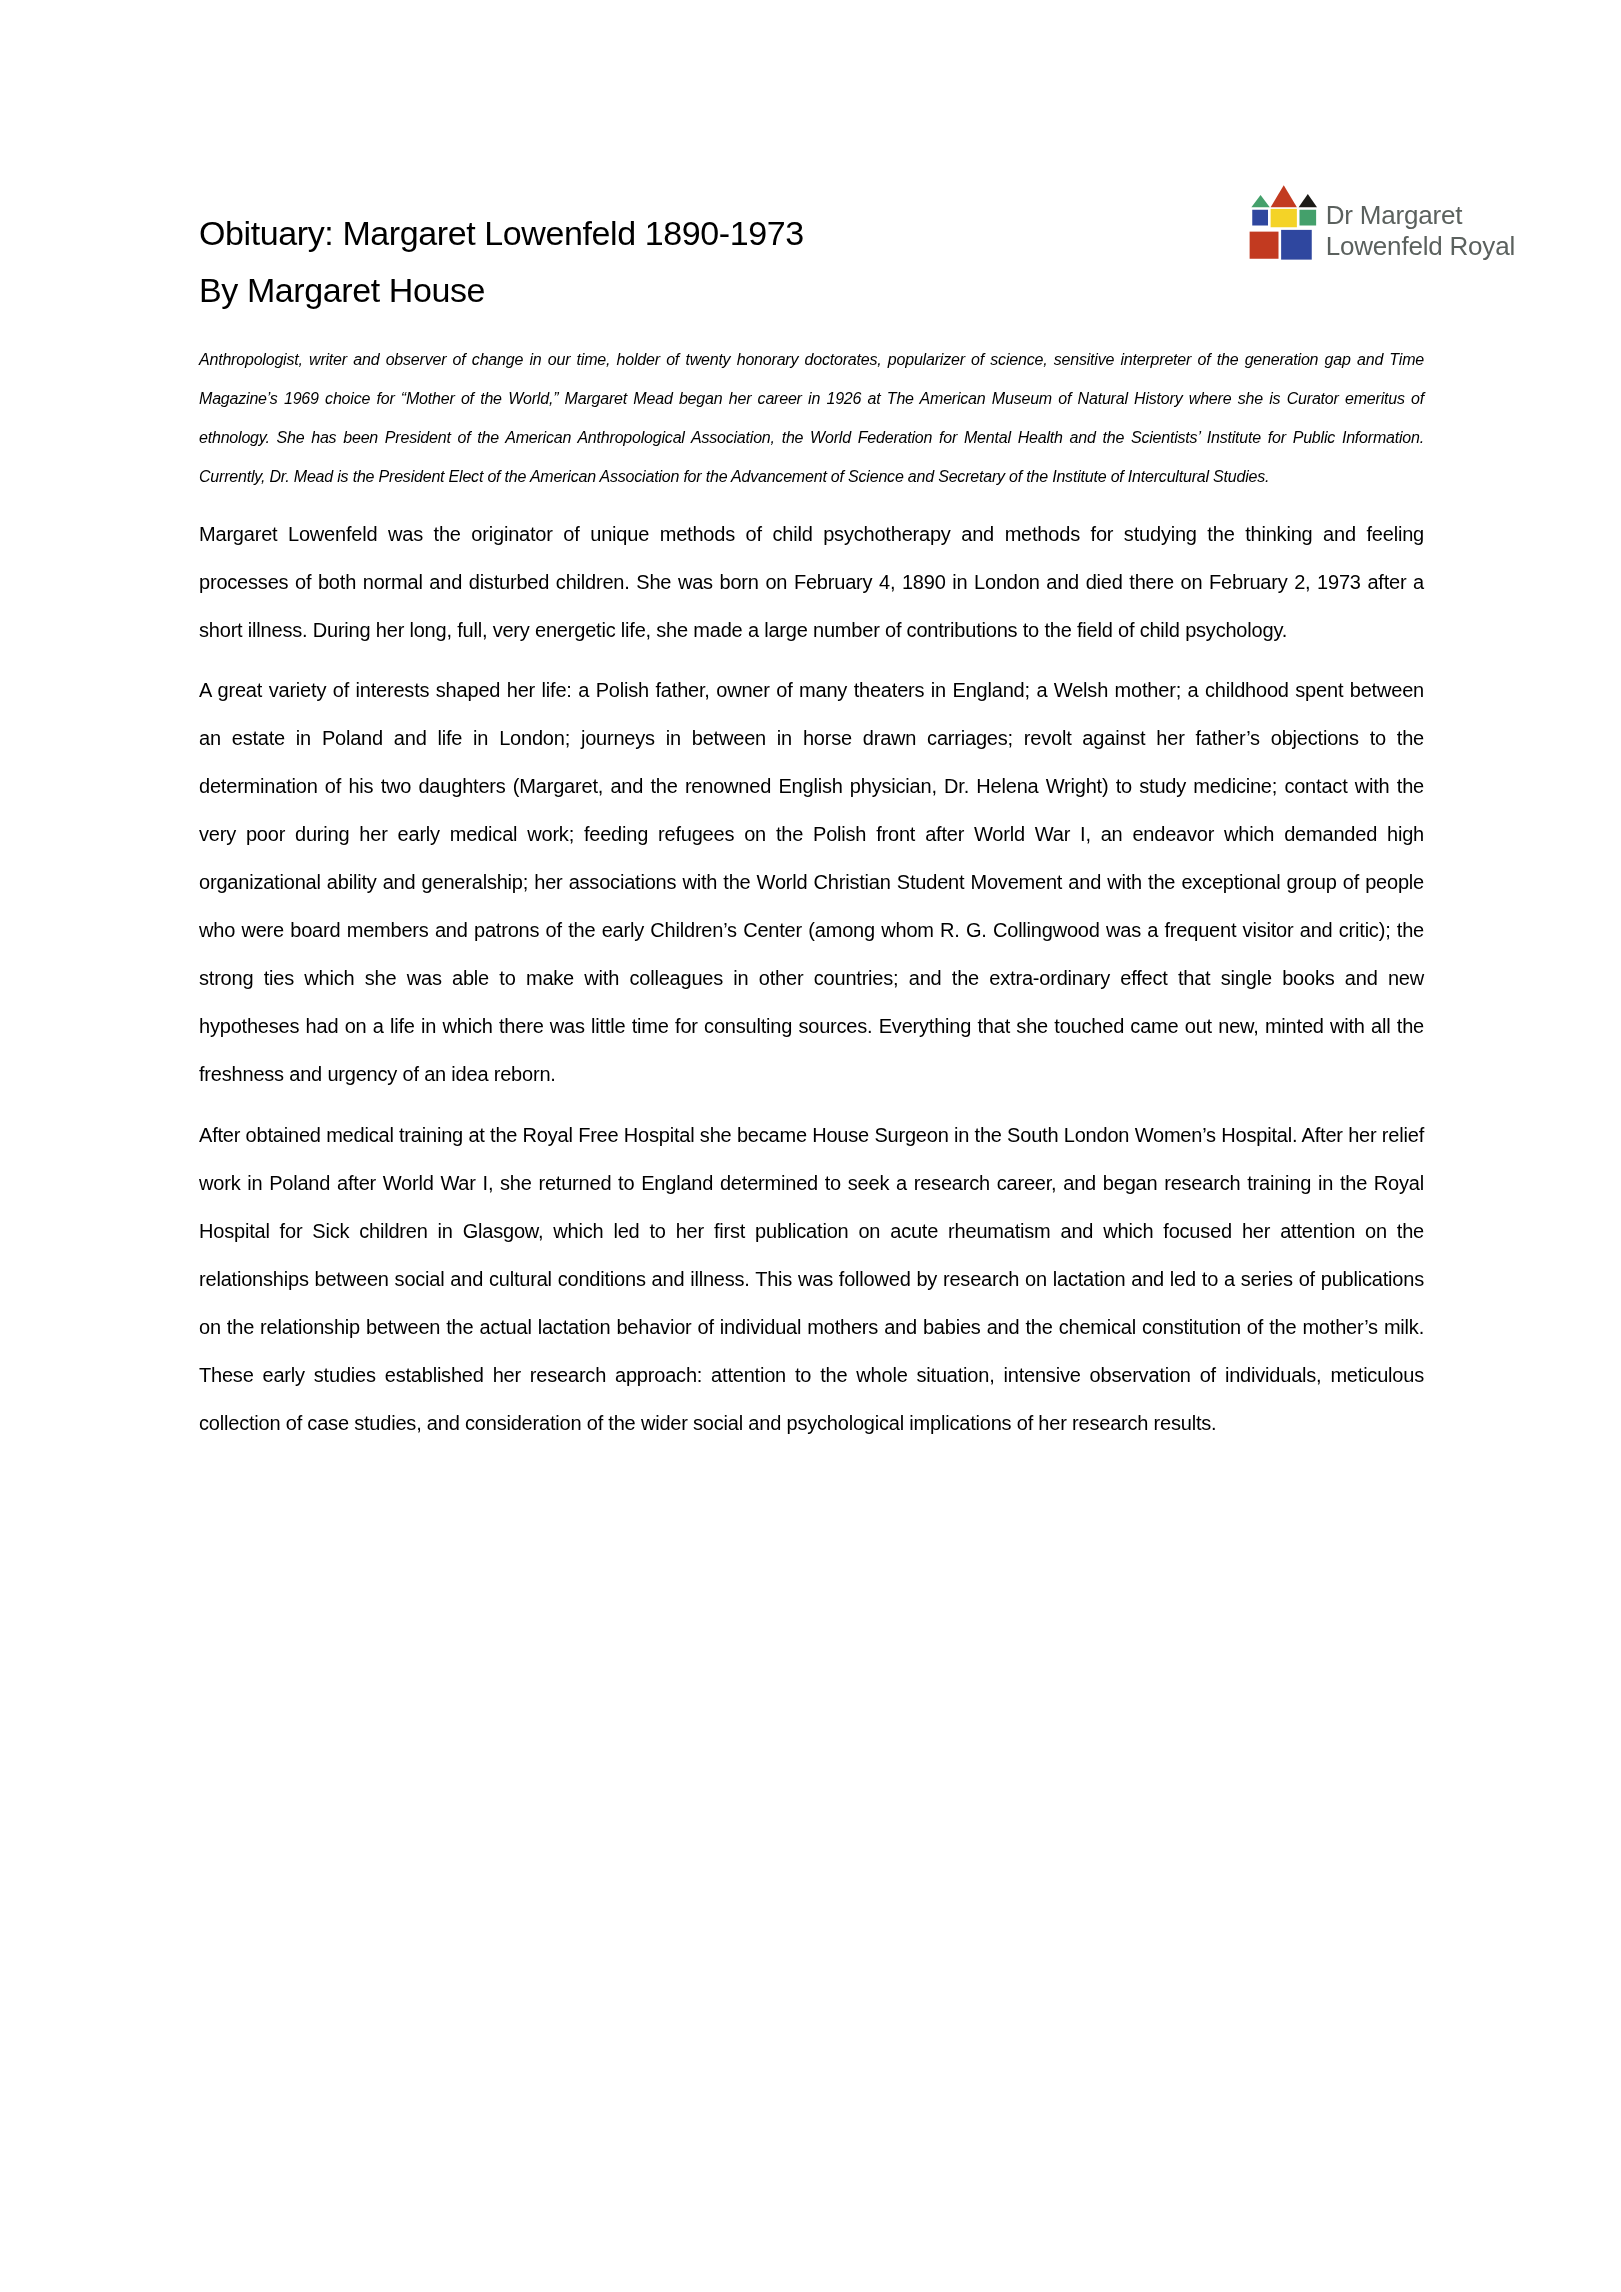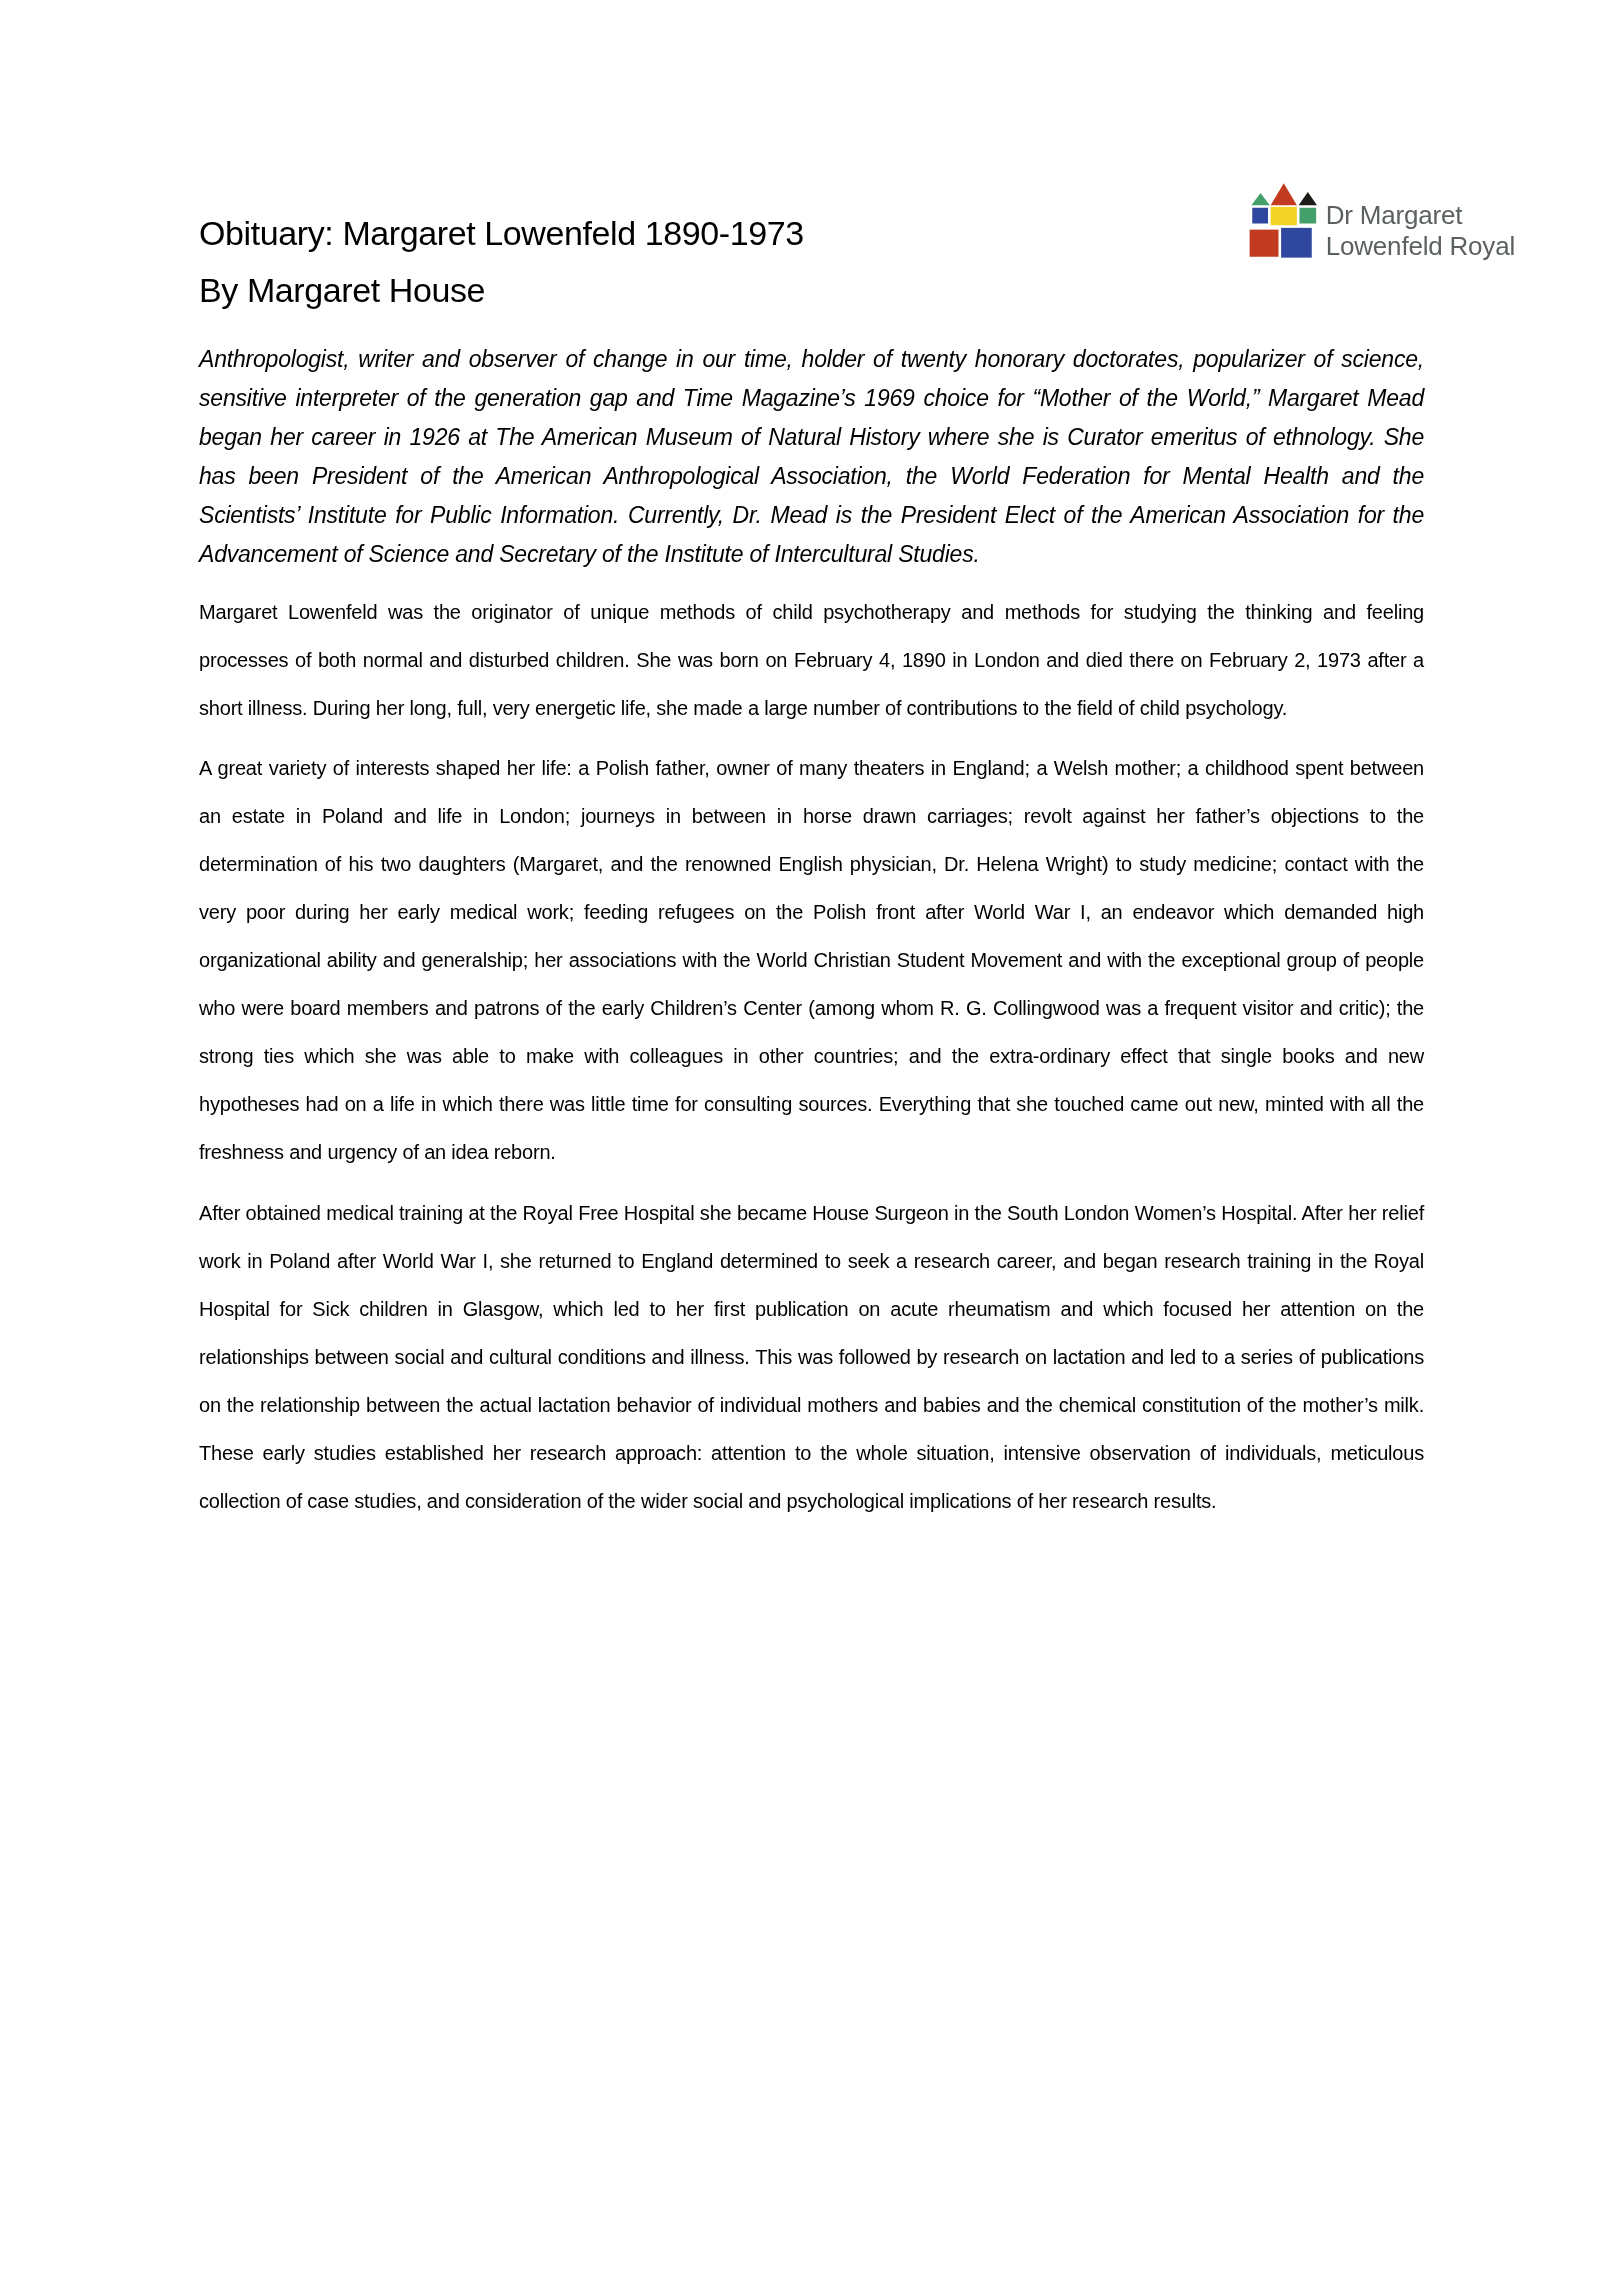--- a/index.html
+++ b/index.html
@@ -25,35 +25,35 @@
     line-height:57px;
     font-weight:400;
     letter-spacing:-0.4px;
     white-space:nowrap;
   }
   .logo{
     position:absolute;
     top:6.3px;
     right:-91px;
     display:flex;
-    align-items:flex-start;
+    align-items:center;
     gap:9px;
   }
   .logo-mark{display:block;}
   .logo-text{
     margin-top:18px;
     font-size:26px;
     line-height:31px;
     letter-spacing:-0.2px;
     white-space:nowrap;
   }
   .intro{
     margin:19.7px 0 14.3px 0;
     font-style:italic;
-    font-size:23px;
+    font-size:16px;
     line-height:39px;
     text-align:justify;
     letter-spacing:-0.2px;
   }
   .body-para{
     margin:0 0 12.5px 0;
     font-size:20px;
     line-height:48px;
     text-align:justify;
     letter-spacing:-0.2px;

